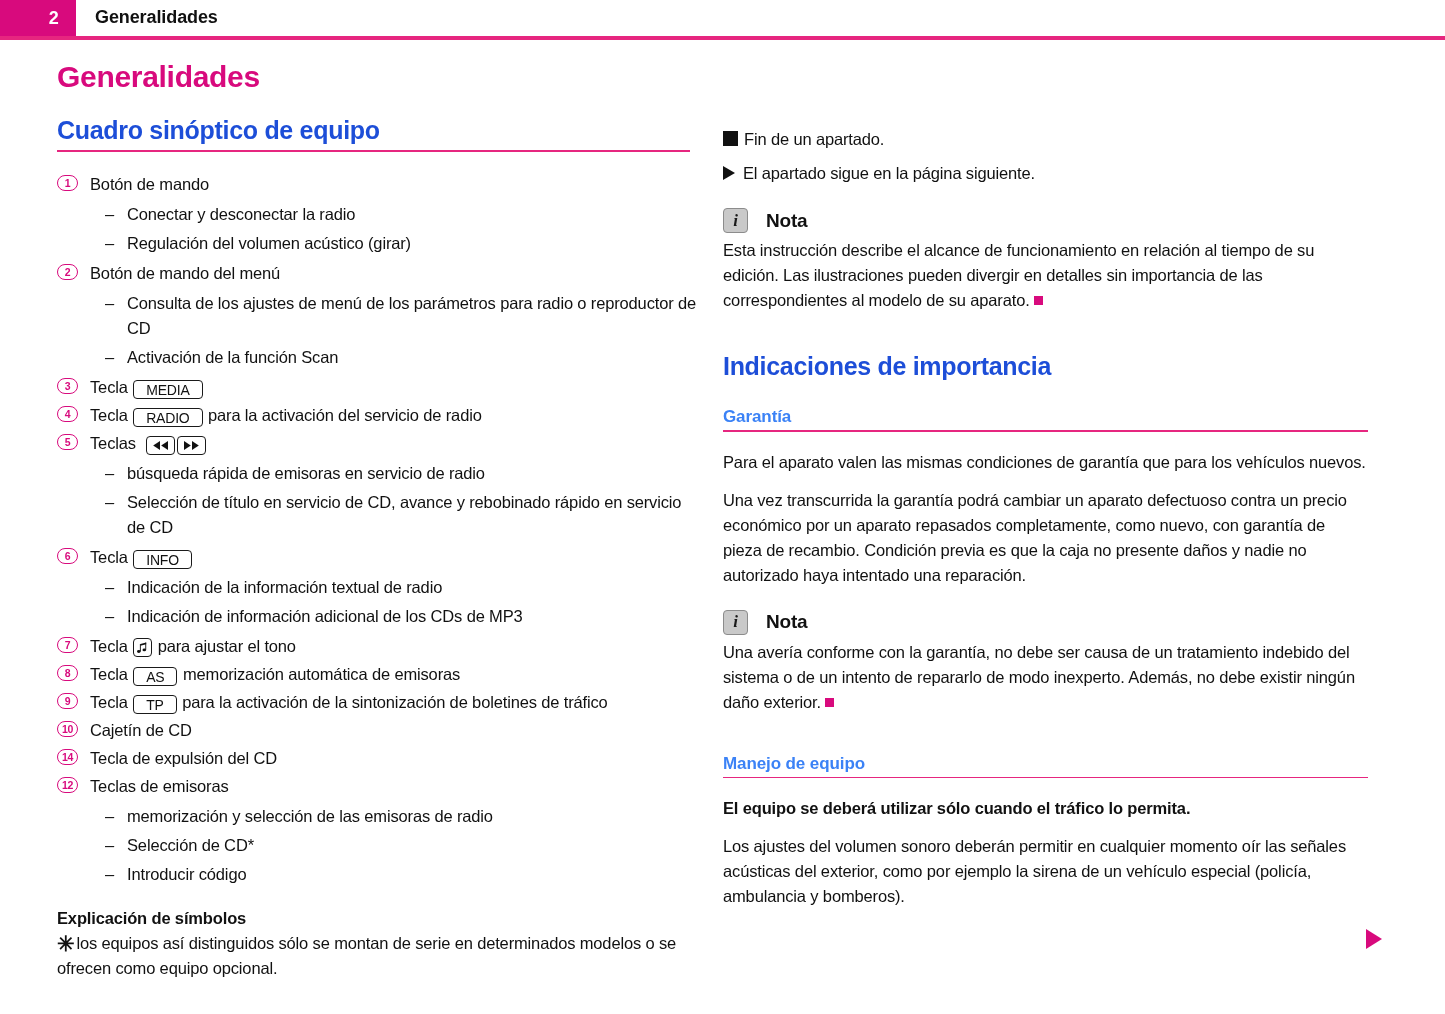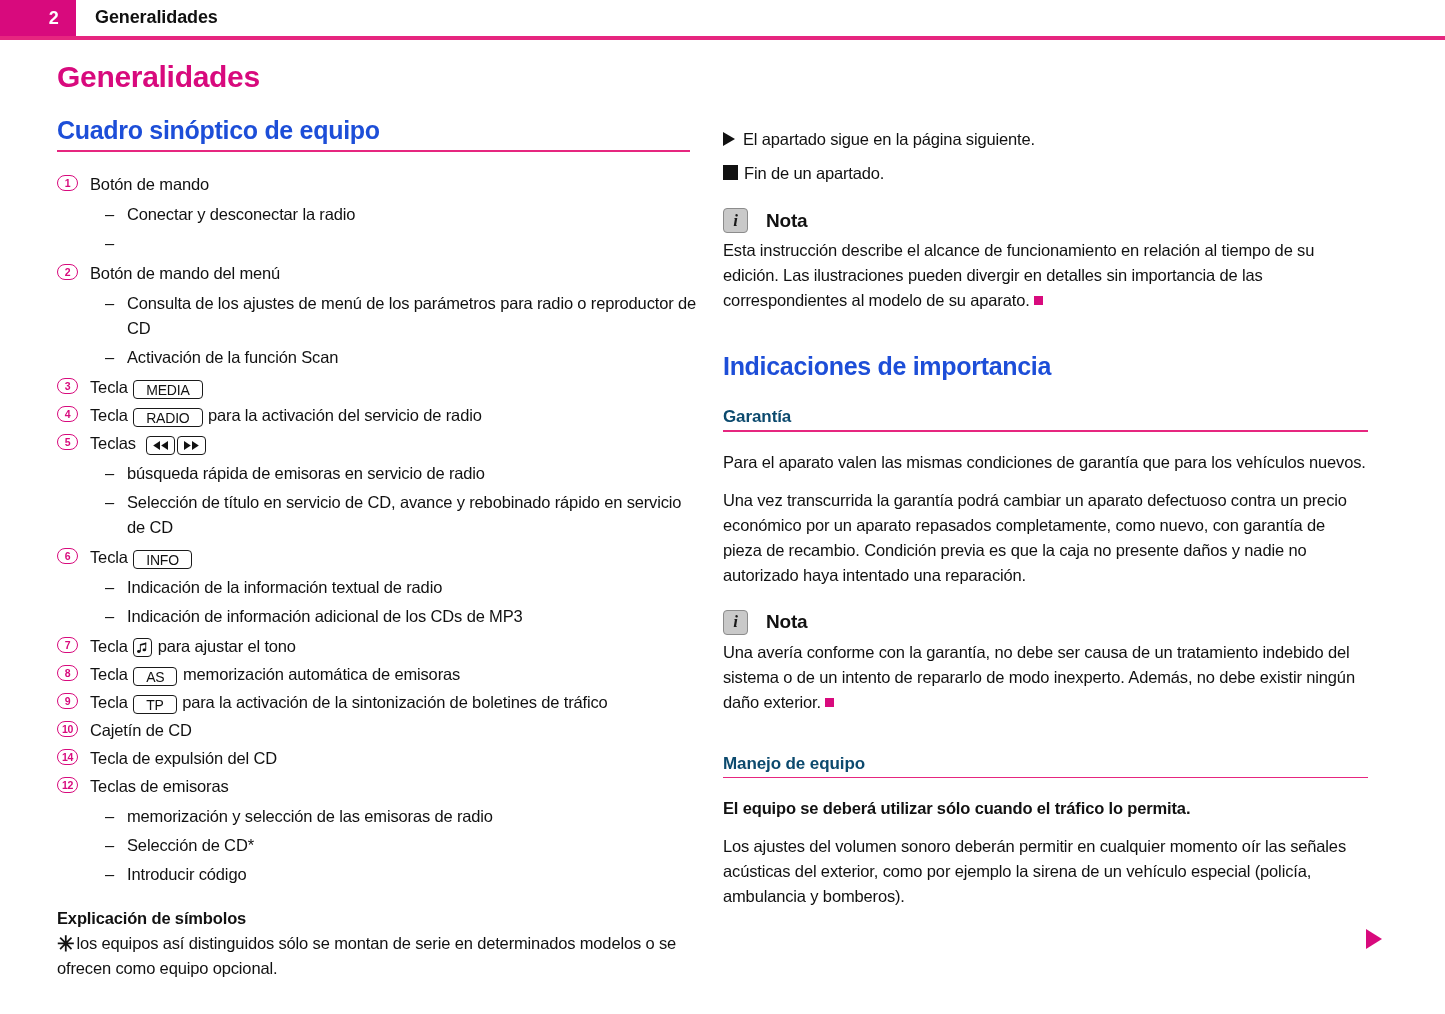--- a/index.html
+++ b/index.html
@@ -74,21 +74,21 @@
   }
   h2.section-title {
     color: #1d4ed8;
     font-size: 25px;
     font-weight: bold;
     letter-spacing: -0.3px;
     margin-bottom: 5px;
   }
   h2.section-title.right-col { margin-bottom: 0; }
   h3.sub-title {
-    color: #0c4a6e;
+    color: #3b82f6;
     font-size: 17px;
     font-weight: bold;
     letter-spacing: -0.1px;
     margin-bottom: 3px;
   }
   .rule-pink {
     height: 1.5px;
     background: #e6267f;
     width: 633px;
   }
@@ -315,20 +315,21 @@
         <div class="num-text">
             <span>Botón de mando</span>
           </div>
       </div>
       <div class="dash-item">
         <div class="dash-mark">–</div>
         <div class="dash-text">Conectar y desconectar la radio</div>
       </div>
       <div class="dash-item">
         <div class="dash-mark">–</div>
+        <div class="dash-text">Regulación del volumen acústico (girar)</div>
       </div>
 
       <div class="num-item">
         <div class="num-badge">2</div>
         <div class="num-text">
             <span>Botón de mando del menú</span>
           </div>
       </div>
       <div class="dash-item">
         <div class="dash-mark">–</div>
@@ -465,26 +466,26 @@
     <div class="expl-head">Explicación de símbolos</div>
     <div class="expl-body">
       <span class="star-glyph">✳</span><span>los equipos así distinguidos sólo se montan de serie en determinados modelos o se ofrecen como equipo opcional.</span>
     </div>
 
   </div>
 
   <div class="col-right">
 
     <div class="legend-row">
+      <div class="sq-black"></div>
+      <div>Fin de un apartado.</div>
+    </div>
+    <div class="legend-row">
       <div class="tri-black"></div>
       <div>El apartado sigue en la página siguiente.</div>
-    </div>
-    <div class="legend-row">
-      <div class="sq-black"></div>
-      <div>Fin de un apartado.</div>
     </div>
 
     <div class="nota-head">
       <div class="nota-icon">i</div>
       <div class="nota-label">Nota</div>
     </div>
     <p class="body-text">
       <span>Esta instrucción describe el alcance de funcionamiento en relación al tiempo de su edición. Las ilustraciones pueden divergir en detalles sin importancia de las correspondientes al modelo de su aparato.</span><span class="end-sq"></span>
     </p>
 

